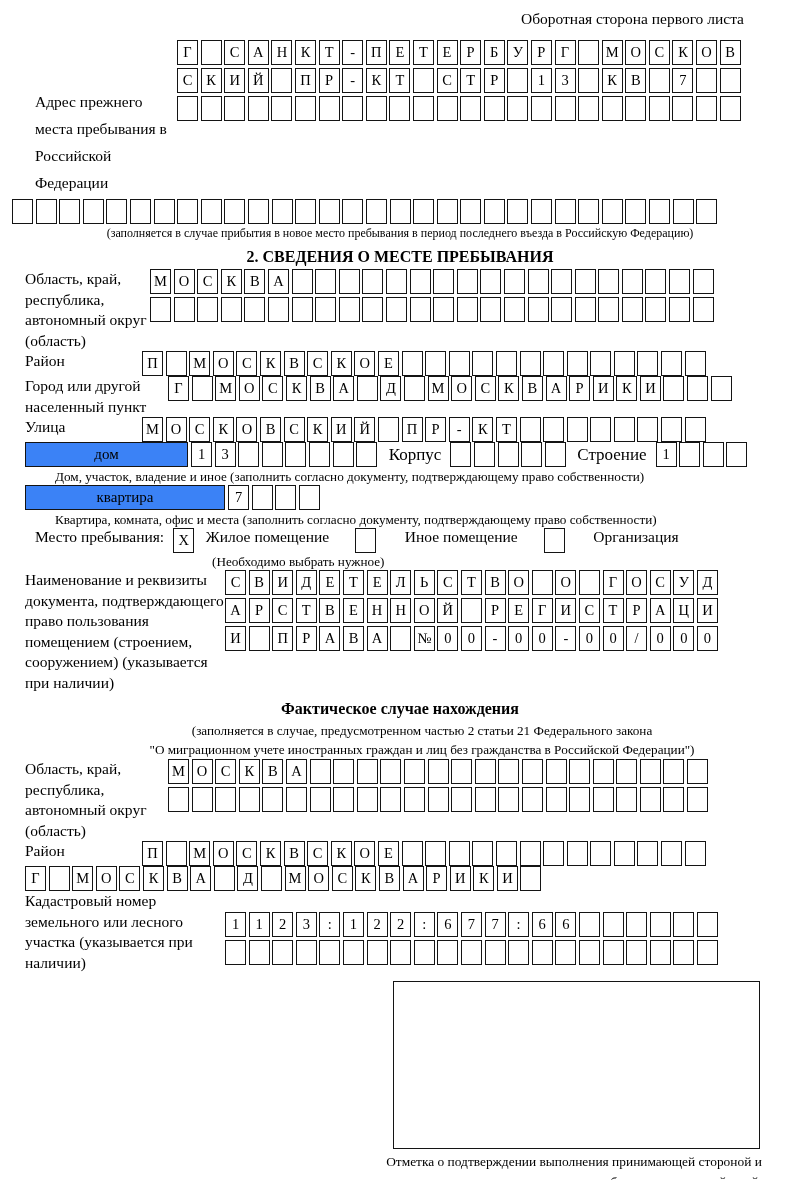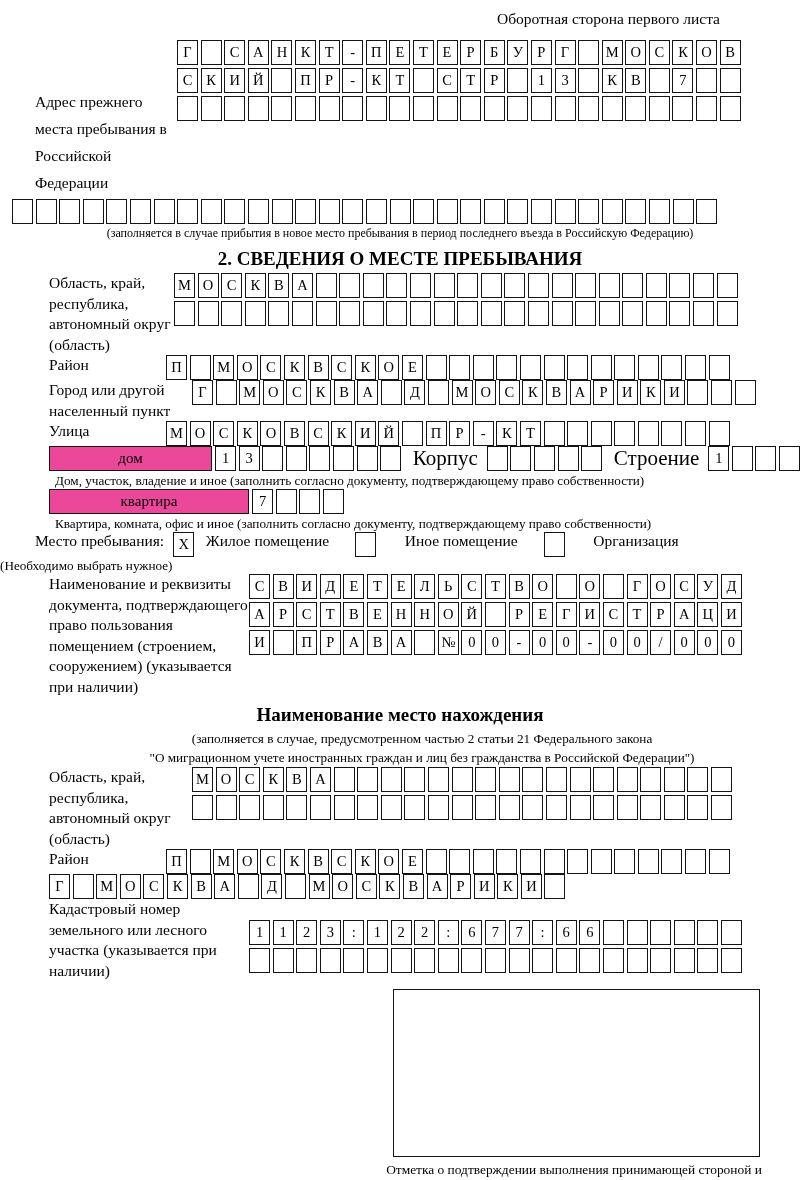--- a/index.html
+++ b/index.html
@@ -1,48 +1,48 @@
 <!DOCTYPE html>
 <html><head>
 <meta charset="utf-8">
 <style>
   html,body{margin:0;padding:0;background:#fff;}
   .page{position:relative;width:800px;height:1180px;overflow:hidden;box-sizing:border-box;
         font-family:"Liberation Serif",serif;color:#000;padding-top:10px;}
-  .backside{text-align:right;padding-right:80px;font-size:15.5px;}
+  .backside{text-align:right;padding-right:56px;font-size:15.5px;}
   .boxrow{display:flex;flex-wrap:nowrap;}
   .cbox{box-sizing:border-box;flex:none;width:21px;height:25px;border:1.7px solid #141414;
         margin-right:2.6px;display:inline-flex;align-items:center;justify-content:center;
         font-size:14.5px;background:#fff;}
   .rows{display:flex;flex-direction:column;gap:3px;}
   .blockA{display:flex;margin-top:12px;padding-left:35px;}
   .blockA-label{flex:none;width:142px;font-size:15.5px;line-height:27px;margin-top:48px;}
   .rowA4{display:flex;padding-left:12px;margin-top:3px;}
   .note-center{text-align:center;font-size:12px;margin-top:2px;}
-  .sec-title{text-align:center;font-weight:bold;font-size:19px;margin:7px 0 3px;}
-  .fline{display:flex;padding-left:49px;margin-top:0;}
+  .sec-title{text-align:center;font-weight:bold;font-size:16px;margin:7px 0 3px;}
+  .fline{display:flex;padding-left:25px;margin-top:0;}
   .flabel{flex:none;font-size:15.5px;line-height:20.5px;}
   .w-region{width:125px;}
   .w-district{width:117px;}
   .w-city{width:143px;}
   .w-street{width:117px;}
   .w-doc{width:200px;}
   .w-region2{width:143px;}
   .w-city2{width:180px;}
   .w-cad{width:200px;}
   .widebox{box-sizing:border-box;flex:none;height:25px;border:1.7px solid #141414;
-           display:flex;align-items:center;justify-content:center;font-size:15px;background:#ec4899;}
+           display:flex;align-items:center;justify-content:center;font-size:15px;background:#3b82f6;}
   .wb-dom{width:163px;margin-right:3px;}
   .wb-kv{width:200px;margin-right:3px;}
-  .inline-label{font-size:21px;line-height:25px;padding:0 9px;white-space:nowrap;}
+  .inline-label{font-size:17px;line-height:25px;padding:0 9px;white-space:nowrap;}
   .note-left{font-size:13.2px;padding-left:55px;margin-top:2px;}
   .stay{display:flex;align-items:flex-start;padding-left:35px;margin-top:0;font-size:15.5px;}
   .stay .gap-s{width:9px;flex:none;}
   .stay .gap-m{width:26px;flex:none;}
-  .stay-note{font-size:13.2px;margin-top:1px;}
+  .stay-note{font-size:13.2px;margin-left:212px;margin-top:1px;}
   .fact-note{text-align:center;font-size:13.2px;line-height:1.45;padding-left:44px;}
   .cad-rows{margin-top:21px;}
   .markbox{box-sizing:border-box;margin-left:393px;margin-top:8px;width:367px;height:168px;
            border:1.8px solid #141414;background:#fff;}
   .mark-caption{width:412px;margin-left:368px;text-align:center;font-size:13.4px;line-height:1.5;margin-top:3px;}
 </style>
 </head>
 <body>
 
 <div class="page">
@@ -348,21 +348,21 @@
 
   <div class="fline">
     <div class="widebox wb-kv">квартира</div>
     <div class="boxrow">
         <span class="cbox">7</span>
         <span class="cbox"></span>
         <span class="cbox"></span>
         <span class="cbox"></span>
       </div>
   </div>
-  <div class="note-left">Квартира, комната, офис и иное (заполнить согласно документу, подтверждающему право собственности)</div>
+  <div class="note-left">Квартира, комната, офис и места (заполнить согласно документу, подтверждающему право собственности)</div>
 
   <div class="stay">
     <span>Место пребывания:</span>
     <span class="gap-s"></span>
     <span class="cbox">X</span>
     <span class="gap-s"></span>
     <span>Жилое помещение</span>
     <span class="gap-m"></span>
     <span class="cbox"></span>
     <span class="gap-m"></span>
@@ -442,21 +442,21 @@
           <span class="cbox">0</span>
           <span class="cbox">0</span>
           <span class="cbox">/</span>
           <span class="cbox">0</span>
           <span class="cbox">0</span>
           <span class="cbox">0</span>
         </div>
     </div>
   </div>
 
-  <div class="sec-title">Наименование место нахождения</div>
+  <div class="sec-title">Фактическое случае нахождения</div>
   <div class="fact-note">(заполняется в случае, предусмотренном частью 2 статьи 21 Федерального закона</div>
   <div class="fact-note">"О миграционном учете иностранных граждан и лиц без гражданства в Российской Федерации")</div>
 
   <div class="fline">
     <div class="flabel w-region2">Область, край, республика, автономный округ (область)</div>
     <div class="rows">
       <div class="boxrow">
           <span class="cbox">М</span>
           <span class="cbox">О</span>
           <span class="cbox">С</span>

